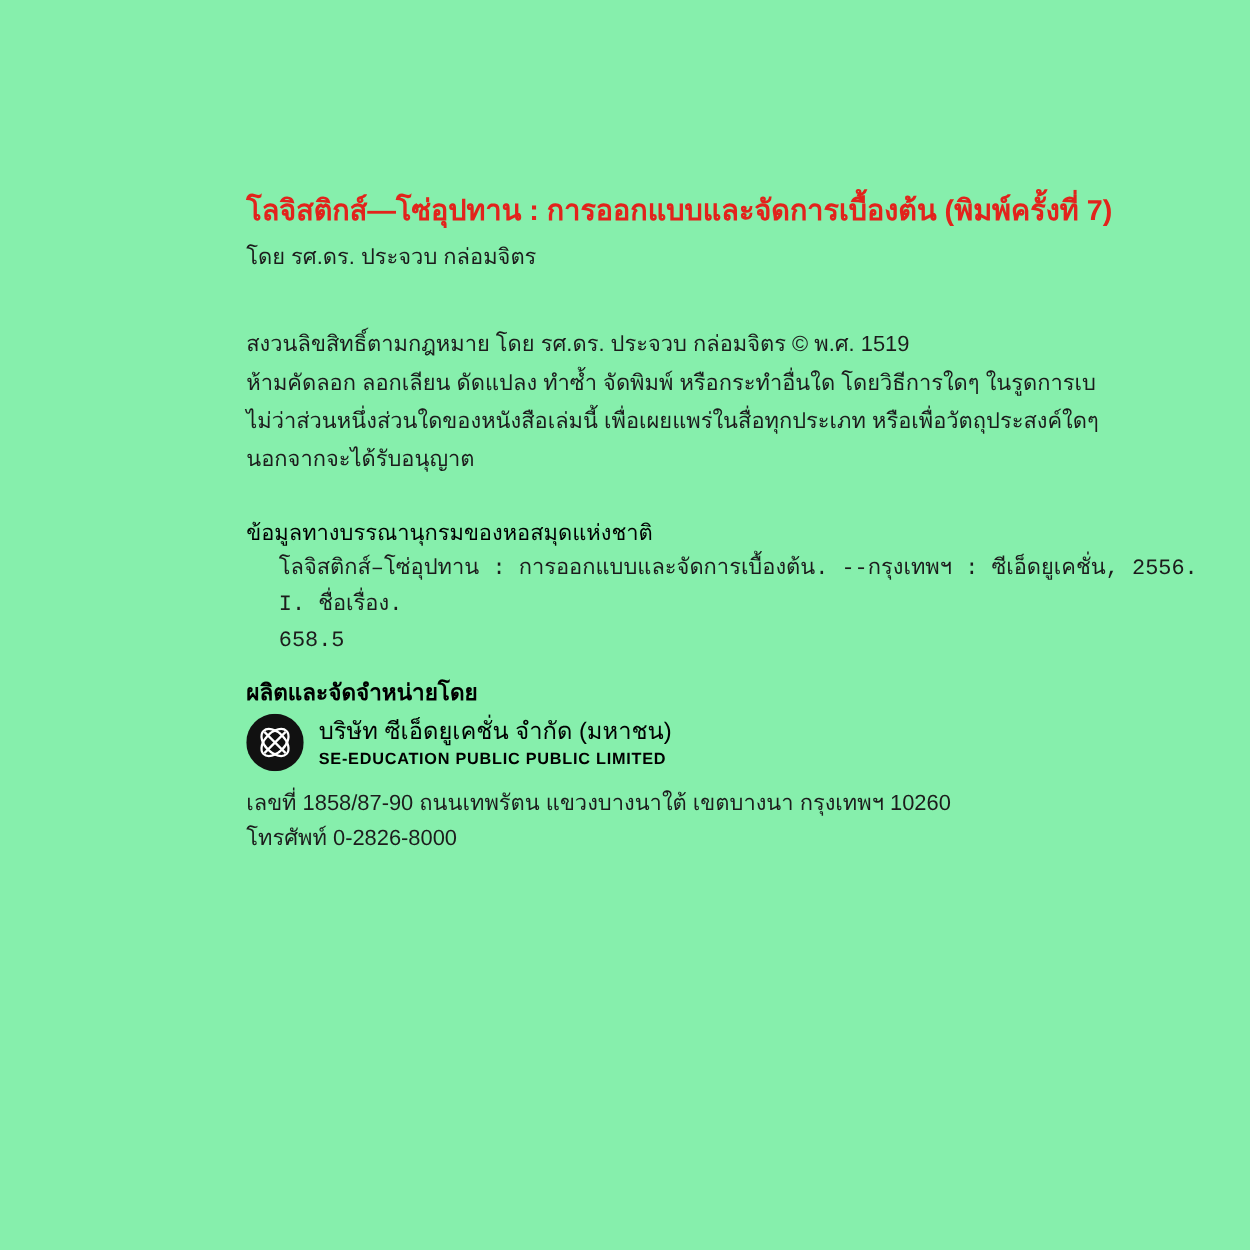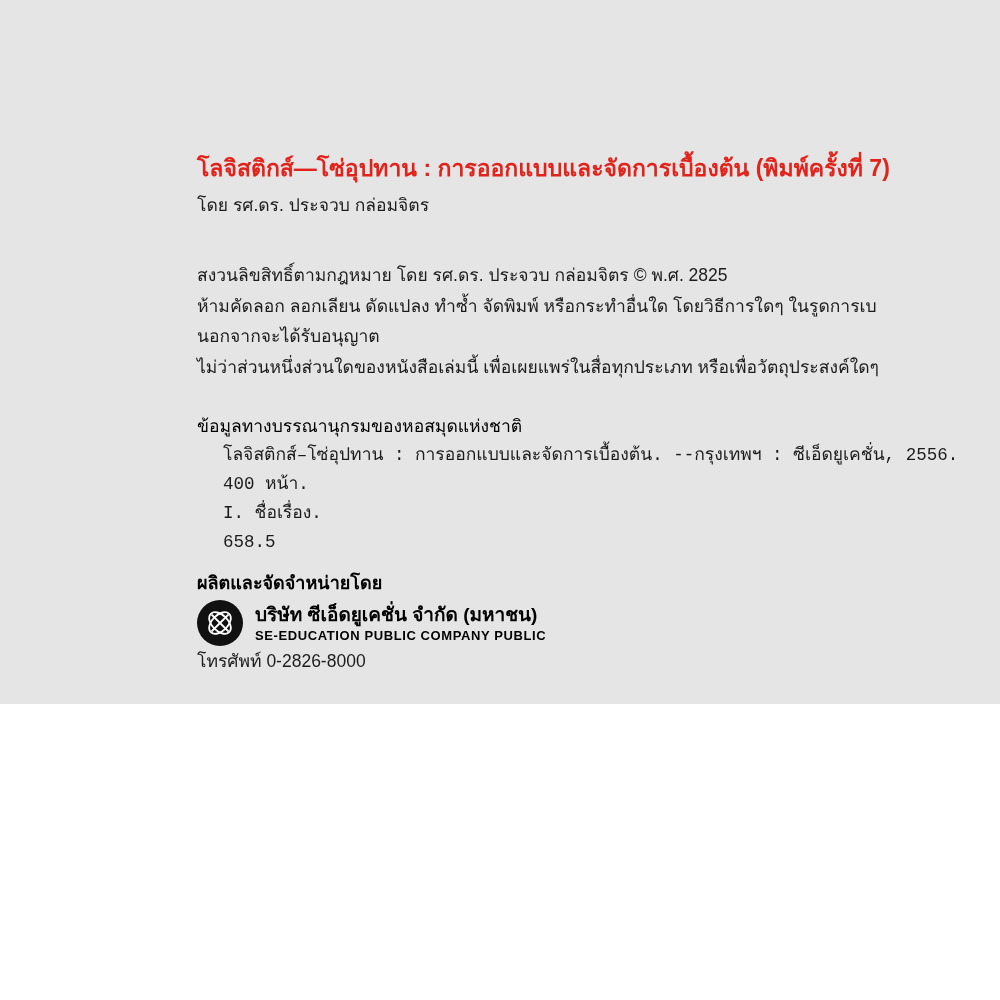--- a/index.html
+++ b/index.html
@@ -1,21 +1,21 @@
 <!DOCTYPE html>
 <html><head>
 <meta charset="utf-8">
 <style>
   * { margin: 0; padding: 0; box-sizing: border-box; }
   html, body { background: #ffffff; }
   .page {
     position: relative;
     width: 1000px;
-    height: 704px;
-    background: #e5e5e5;
+    height: 1000px;
+    background: #86efac;
     overflow: hidden;
     font-family: "Liberation Sans", "DejaVu Sans", sans-serif;
     color: #1c1c1c;
   }
   .content {
     position: absolute;
     left: 197px;
     top: 150px;
     right: 120px;
   }
@@ -68,21 +68,21 @@
   }
   .logo {
     width: 46px;
     height: 46px;
     flex: 0 0 46px;
     margin-right: 12px;
   }
   .company-names { display: flex; flex-direction: column; justify-content: center; }
   .company-thai {
     font-size: 19px;
-    font-weight: bold;
+    font-weight: normal;
     color: #000;
     line-height: 24px;
     white-space: nowrap;
   }
   .company-english {
     font-size: 13px;
     font-weight: bold;
     color: #000;
     letter-spacing: 0.6px;
     line-height: 17px;
@@ -107,30 +107,29 @@
 <body>
 
 <div class="page">
   <div class="content">
 
     <div class="book-title" style="color:#e2231c;">โลจิสติกส์—โซ่อุปทาน : การออกแบบและจัดการเบื้องต้น (พิมพ์ครั้งที่ 7)</div>
 
     <div class="byline">โดย รศ.ดร. ประจวบ กล่อมจิตร</div>
 
     <div class="copyright-block">
-      <div class="line">สงวนลิขสิทธิ์ตามกฎหมาย โดย รศ.ดร. ประจวบ กล่อมจิตร © พ.ศ. 2825</div>
+      <div class="line">สงวนลิขสิทธิ์ตามกฎหมาย โดย รศ.ดร. ประจวบ กล่อมจิตร © พ.ศ. 1519</div>
       <div class="line">ห้ามคัดลอก ลอกเลียน ดัดแปลง ทำซ้ำ จัดพิมพ์ หรือกระทำอื่นใด โดยวิธีการใดๆ ในรูดการเบ</div>
+      <div class="line">ไม่ว่าส่วนหนึ่งส่วนใดของหนังสือเล่มนี้ เพื่อเผยแพร่ในสื่อทุกประเภท หรือเพื่อวัตถุประสงค์ใดๆ</div>
       <div class="line">นอกจากจะได้รับอนุญาต</div>
-      <div class="line">ไม่ว่าส่วนหนึ่งส่วนใดของหนังสือเล่มนี้ เพื่อเผยแพร่ในสื่อทุกประเภท หรือเพื่อวัตถุประสงค์ใดๆ</div>
     </div>
 
     <div class="biblio-block">
       <div class="line biblio-header">ข้อมูลทางบรรณานุกรมของหอสมุดแห่งชาติ</div>
       <div class="line indent">โลจิสติกส์–โซ่อุปทาน : การออกแบบและจัดการเบื้องต้น. --กรุงเทพฯ : ซีเอ็ดยูเคชั่น, 2556.</div>
-      <div class="line indent">400 หน้า.</div>
       <div class="line indent">I. ชื่อเรื่อง.</div>
       <div class="line indent">658.5</div>
     </div>
 
 
     <div class="produced-by line">ผลิตและจัดจำหน่ายโดย</div>
 
     <div class="publisher-row">
       <span class="logo">
         <svg width="46" height="46" viewBox="0 0 46 46">
@@ -138,22 +137,23 @@
           <g stroke="#ffffff" stroke-width="1.8" fill="none">
             <ellipse cx="23" cy="23" rx="13" ry="8" transform="rotate(45 23 23)"></ellipse>
             <ellipse cx="23" cy="23" rx="13" ry="8" transform="rotate(-45 23 23)"></ellipse>
             <line x1="14.5" y1="14.5" x2="31.5" y2="31.5"></line>
             <line x1="31.5" y1="14.5" x2="14.5" y2="31.5"></line>
           </g>
         </svg>
       </span>
       <span class="company-names">
         <span class="company-thai">บริษัท ซีเอ็ดยูเคชั่น จำกัด (มหาชน)</span>
-        <span class="company-english">SE-EDUCATION PUBLIC COMPANY PUBLIC</span>
+        <span class="company-english">SE-EDUCATION PUBLIC PUBLIC LIMITED</span>
       </span>
     </div>
 
+    <div class="address-line line">เลขที่ 1858/87-90 ถนนเทพรัตน แขวงบางนาใต้ เขตบางนา กรุงเทพฯ 10260</div>
 
     <div class="phone-line line">โทรศัพท์ 0-2826-8000</div>
 
 
   </div>
 </div>
 
 </body></html>

